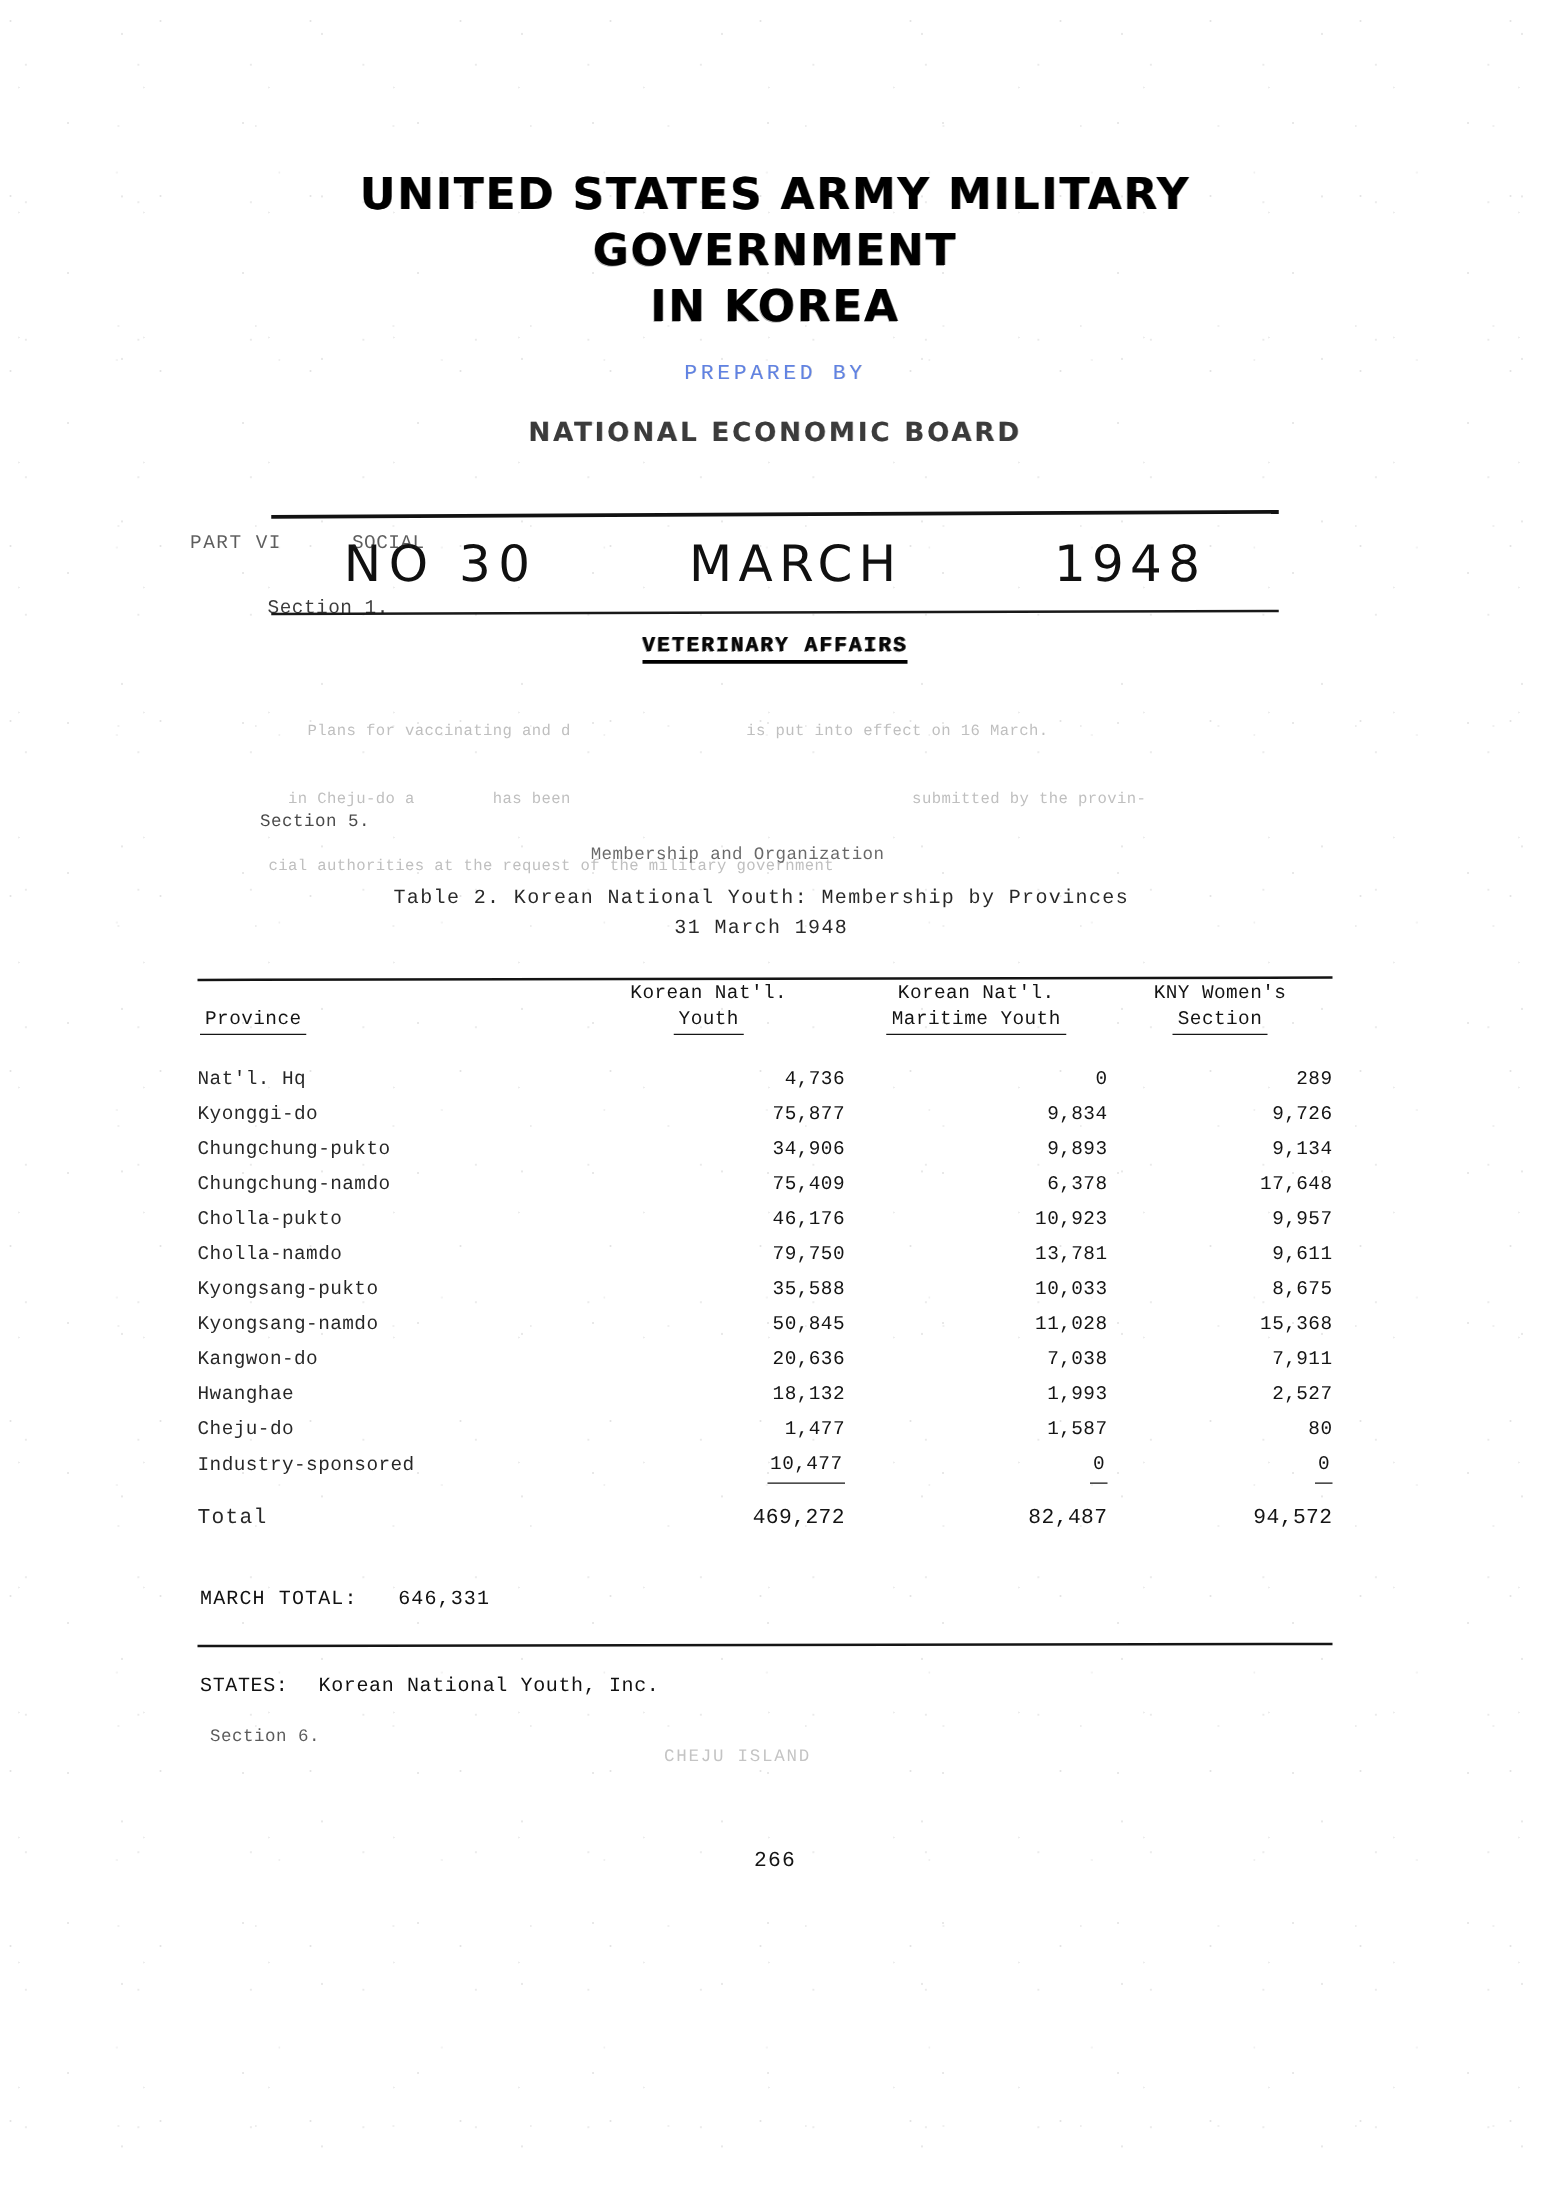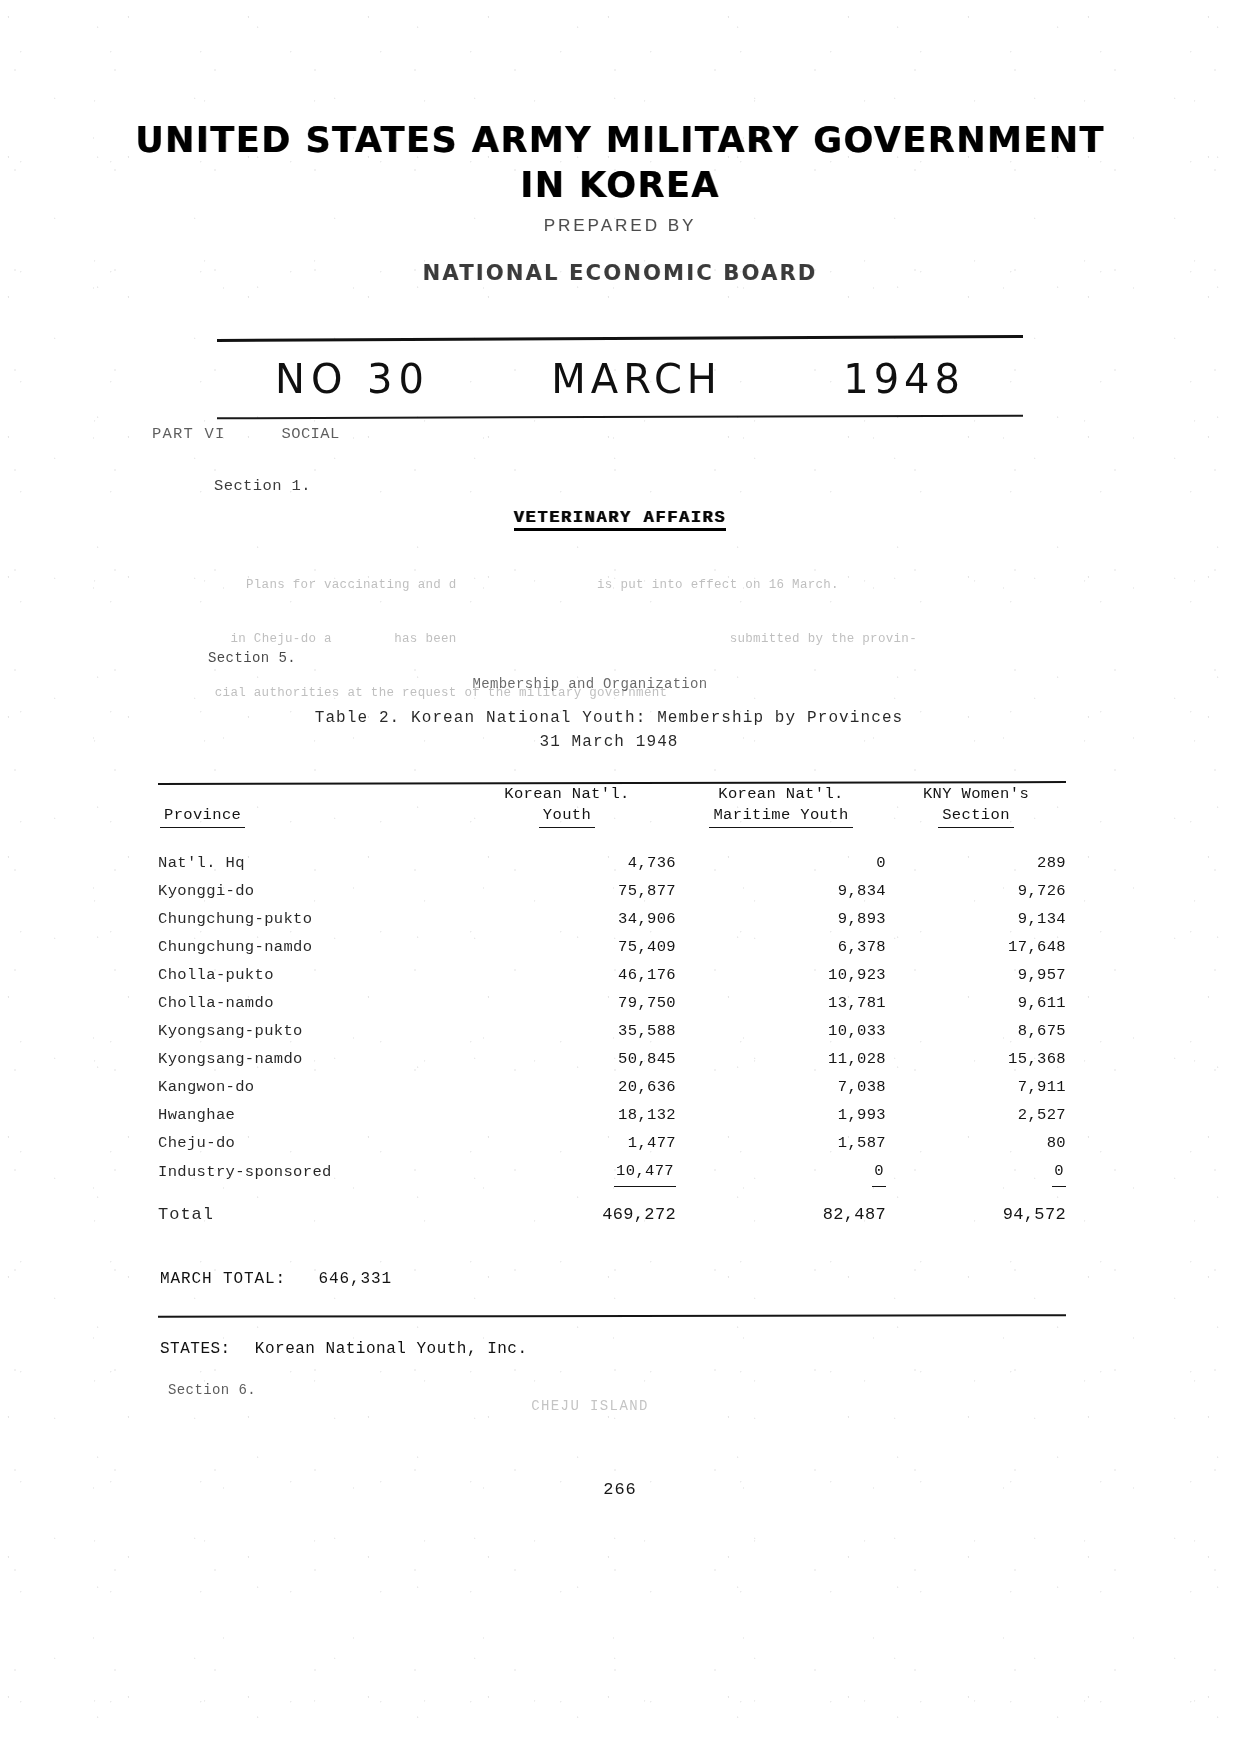--- a/index.html
+++ b/index.html
@@ -31,46 +31,46 @@
       radial-gradient(circle at 39% 82%, rgba(0,0,0,.30) 0 .7px, transparent 1px),
       radial-gradient(circle at 72% 92%, rgba(0,0,0,.22) 0 .6px, transparent 1px),
       radial-gradient(circle at 15% 70%, rgba(0,0,0,.25) 0 .6px, transparent 1px);
     background-size: 120px 140px, 90px 110px, 160px 130px, 110px 160px, 140px 120px, 130px 150px, 100px 100px;
     z-index: 40;
   }
 
   .page {
     position: absolute;
     inset: 0;
-    padding: 0;
+    padding: 16px;
     border-radius: 21px;
   }
 
   
   .masthead {
     text-align: center;
     margin-top: 118px;
   }
   .mast-title {
     font-family: "DejaVu Sans", sans-serif;
     font-weight: bold;
     font-size: 35px;
     letter-spacing: 1.5px;
     line-height: 1.28;
     color: #0c0c0c;
     text-shadow: 0.6px 0 0 rgba(0,0,0,.55), -0.5px 0.4px 0 rgba(0,0,0,.30);
     filter: contrast(1.2);
     padding: 0 120px;
   }
   .mast-prepared {
-    font-family: Liberation Sans, sans-serif;
+    font-family: Liberation Mono, monospace;
     font-size: 17px;
     letter-spacing: 3px;
-    margin-top: 8px;
-    color: #000000;
+    margin-top: 22px;
+    color: #1d4ed8;
     opacity: .70;
     text-shadow: 0.5px 0 0 rgba(0,0,0,.25);
   }
   .mast-board {
     font-family: "DejaVu Sans", sans-serif;
     font-weight: bold;
     font-size: 21px;
     letter-spacing: 2.2px;
     margin-top: 25px;
     color: #1c1c1c;

